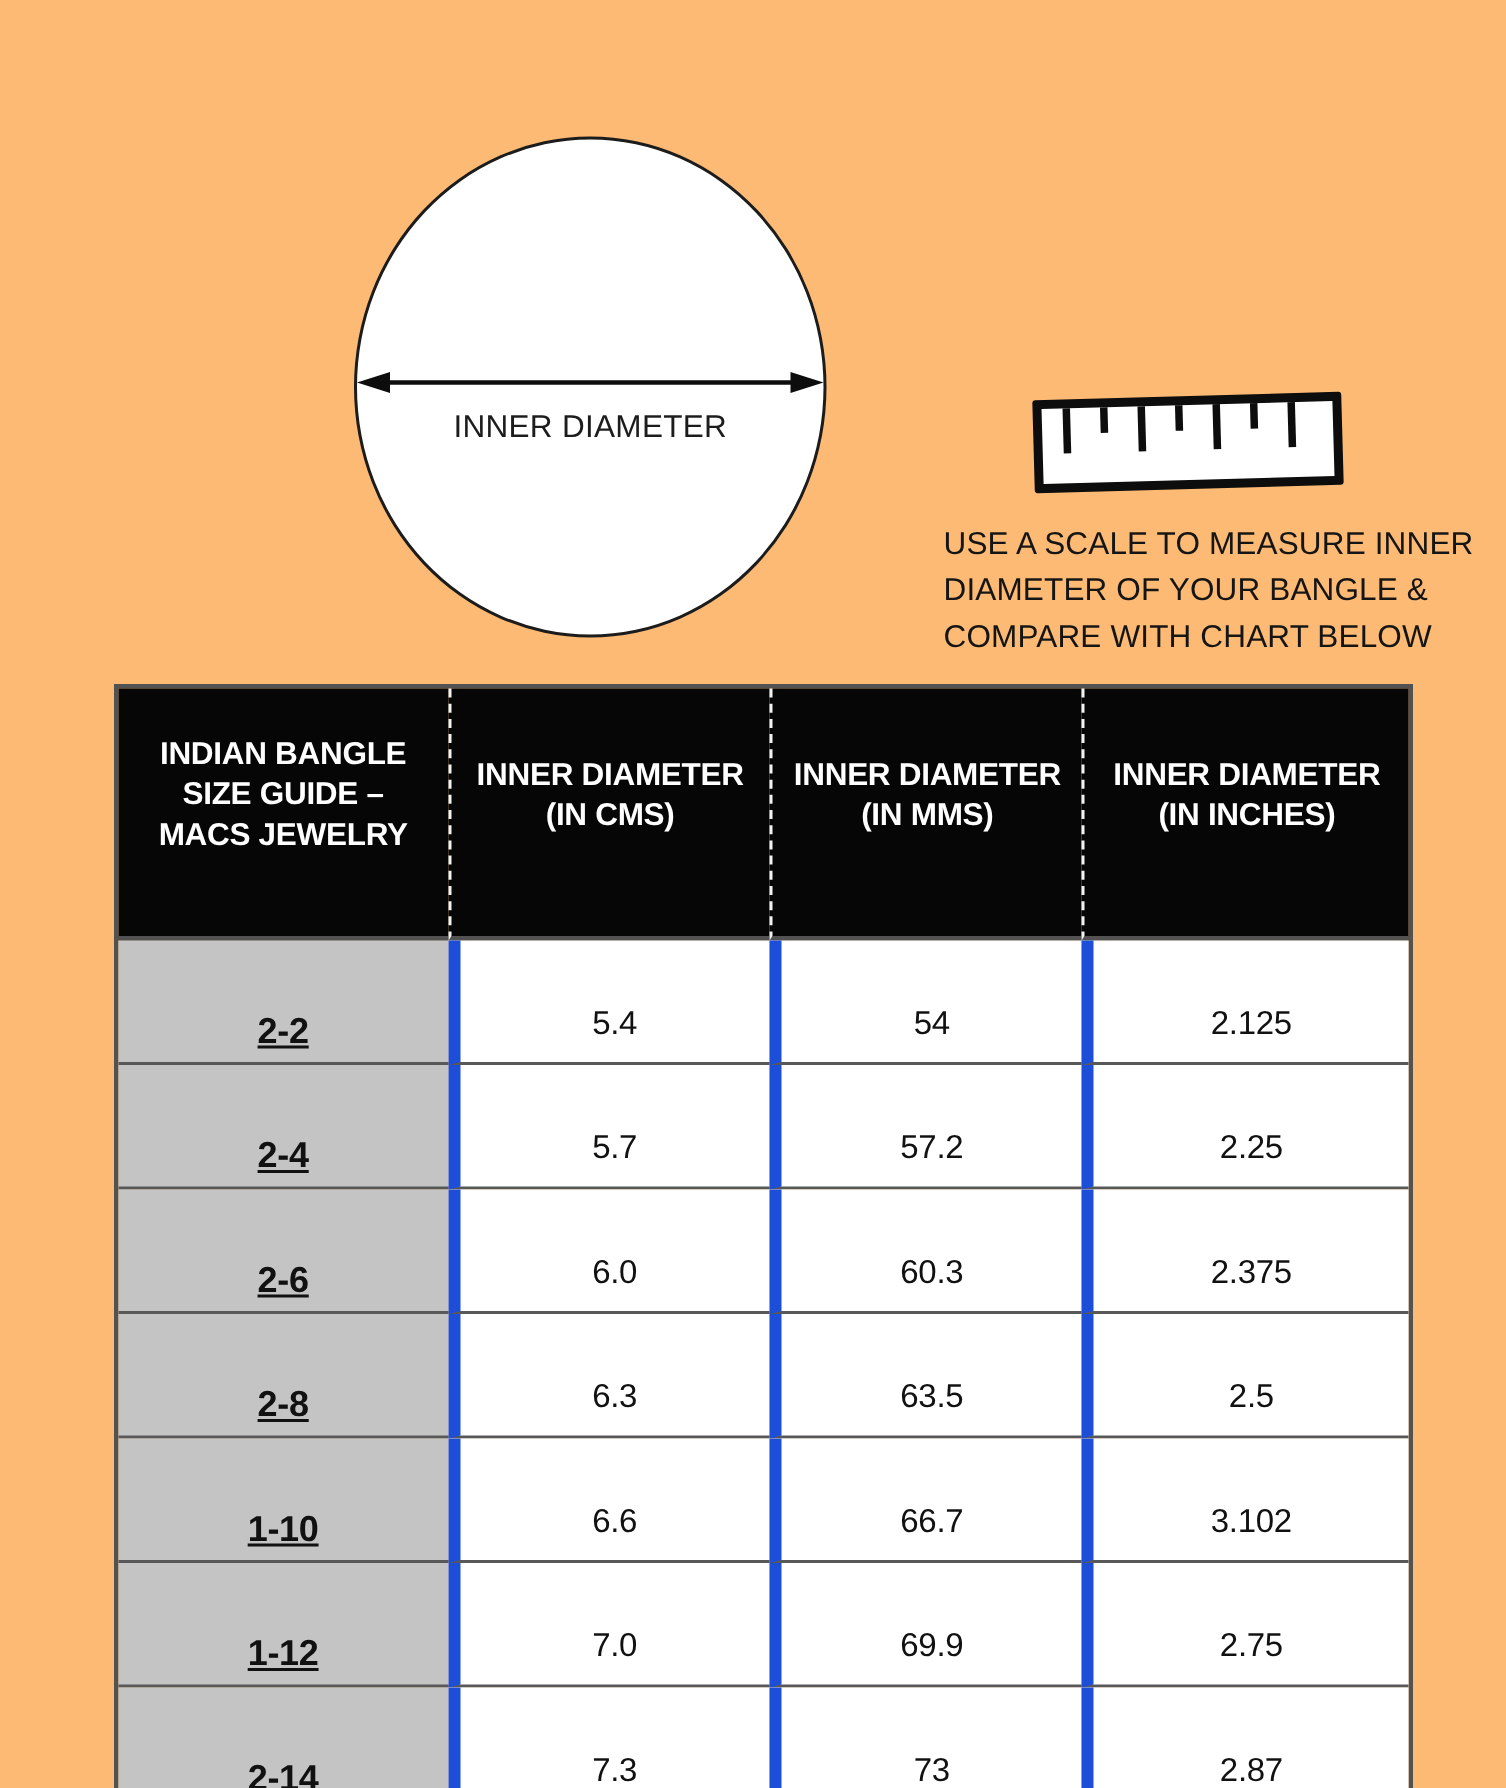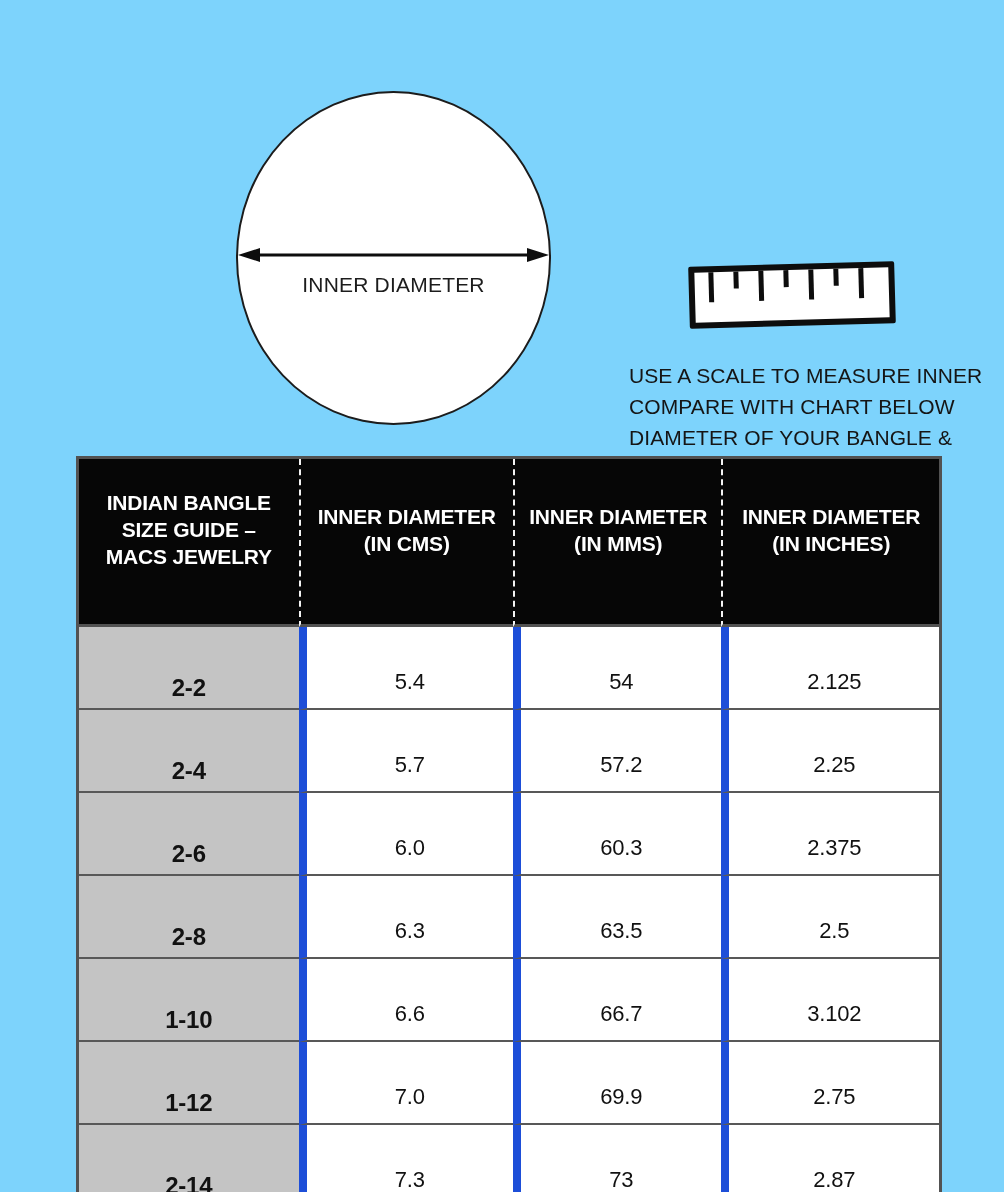--- a/index.html
+++ b/index.html
@@ -1,20 +1,20 @@
 <!DOCTYPE html>
 <html><head>
 <meta charset="utf-8">
 <style>
   html, body { margin: 0; padding: 0; background: #ffffff; }
   #page {
     position: relative;
     width: 1004px;
     height: 1192px;
-    background: #7dd3fc;
+    background: #fdba74;
     font-family: "Liberation Sans", sans-serif;
     color: #111;
     overflow: hidden;
   }
 
   
   .circle-wrap {
     position: absolute;
     left: 236px; top: 91px;
     width: 315px; height: 334px;
@@ -48,21 +48,21 @@
   }
   .ruler .tick {
     position: absolute; top: 0;
     width: 5px;
     background: #0d0d0d;
   }
 
   
   .instructions {
     position: absolute;
-    left: 629px; top: 360px;
+    left: 629px; top: 347px;
     width: 350px;
     font-size: 21px;
     line-height: 31px;
     color: #151515;
     letter-spacing: 0.1px;
     white-space: nowrap;
   }
 
   
   table.size-table {
@@ -101,20 +101,21 @@
     padding: 0 4px 13px 4px;
     border-bottom: 2px solid #585858;
   }
   .size-table td + td { border-left: 8px solid #1d4ed8; }
   .size-table tr:last-child td { border-bottom: none; }
   .size-table td.size-col {
     background: #c4c4c4;
     font-weight: bold;
     font-size: 24px;
     padding-bottom: 6px;
+    text-decoration: underline;
   }
 </style>
 </head>
 <body>
 
 <div id="page">
 
   <div class="circle-wrap">
     <div class="circle"></div>
     <svg class="arrow-svg" viewBox="0 0 315 334">
@@ -130,22 +131,22 @@
     <div class="tick" style="left:39px;  height:17px;"></div>
     <div class="tick" style="left:64px;  height:30px;"></div>
     <div class="tick" style="left:89px;  height:17px;"></div>
     <div class="tick" style="left:114px; height:30px;"></div>
     <div class="tick" style="left:139px; height:17px;"></div>
     <div class="tick" style="left:164px; height:30px;"></div>
   </div>
 
   <div class="instructions">
     <div>USE A SCALE TO MEASURE INNER</div>
+    <div>DIAMETER OF YOUR BANGLE &amp;</div>
     <div>COMPARE WITH CHART BELOW</div>
-    <div>DIAMETER OF YOUR BANGLE &amp;</div>
   </div>
 
   <table class="size-table">
     <colgroup>
       <col style="width:219px">
         <col style="width:214px">
         <col style="width:208px">
         <col style="width:217px">
     </colgroup>
     <thead>

